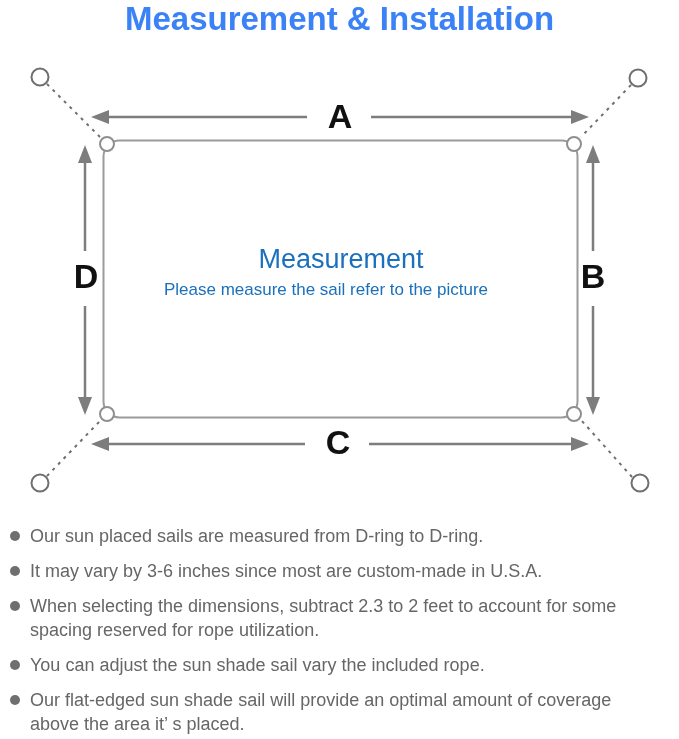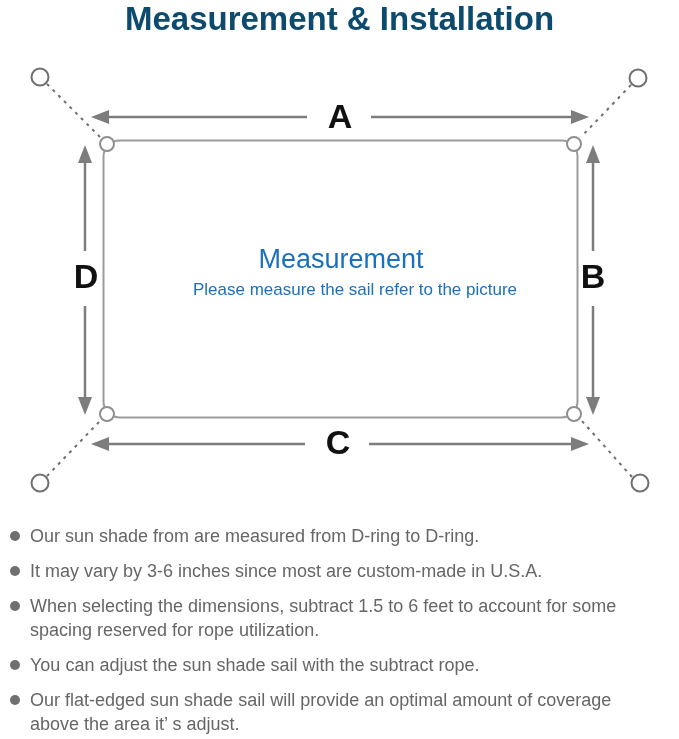--- a/index.html
+++ b/index.html
@@ -7,21 +7,21 @@
     position:relative;
     width:679px;height:739px;
     background:#fff;
     font-family:"Liberation Sans", sans-serif;
     overflow:hidden;
   }
   .page-title{
     position:absolute;top:0;left:0;width:679px;
     text-align:center;
     font-size:33px;font-weight:bold;
-    color:#0c4a6e;
+    color:#3b82f6;
     letter-spacing:0px;
   }
   #diagram-svg{position:absolute;top:0;left:0;}
   .dim-label{
     position:absolute;
     transform:translate(-50%,-50%);
     font-size:34px;font-weight:bold;color:#111;
     line-height:1;
   }
   .center-title{
@@ -114,38 +114,38 @@
       <polygon points="593,415 586,397 600,397" stroke="none"></polygon>
     </g>
   </svg>
 
   <div class="dim-label" style="left:340px;top:116px;">A</div>
   <div class="dim-label" style="left:593px;top:276px;">B</div>
   <div class="dim-label" style="left:338px;top:442px;">C</div>
   <div class="dim-label" style="left:86px;top:276px;">D</div>
 
   <div class="center-title" style="left:341px;top:259px;">Measurement</div>
-  <div class="center-sub" style="left:355px;top:289px;">Please measure the sail refer to the picture</div>
+  <div class="center-sub" style="left:326px;top:289px;">Please measure the sail refer to the picture</div>
 
   <ul class="notes">
     <li>
       <span class="bullet"></span>
-      <span>Our sun shade from are measured from D-ring to D-ring.</span>
+      <span>Our sun placed sails are measured from D-ring to D-ring.</span>
     </li>
     <li>
       <span class="bullet"></span>
       <span>It may vary by 3-6 inches since most are custom-made in U.S.A.</span>
     </li>
     <li>
       <span class="bullet"></span>
-      <span>When selecting the dimensions, subtract 1.5 to 6 feet to account for some spacing reserved for rope utilization.</span>
+      <span>When selecting the dimensions, subtract 2.3 to 2 feet to account for some spacing reserved for rope utilization.</span>
     </li>
     <li>
       <span class="bullet"></span>
-      <span>You can adjust the sun shade sail with the subtract rope.</span>
+      <span>You can adjust the sun shade sail vary the included rope.</span>
     </li>
     <li>
       <span class="bullet"></span>
-      <span>Our flat-edged sun shade sail will provide an optimal amount of coverage above the area it’ s adjust.</span>
+      <span>Our flat-edged sun shade sail will provide an optimal amount of coverage above the area it’ s placed.</span>
     </li>
   </ul>
 
 </div>
 
 </body></html>

